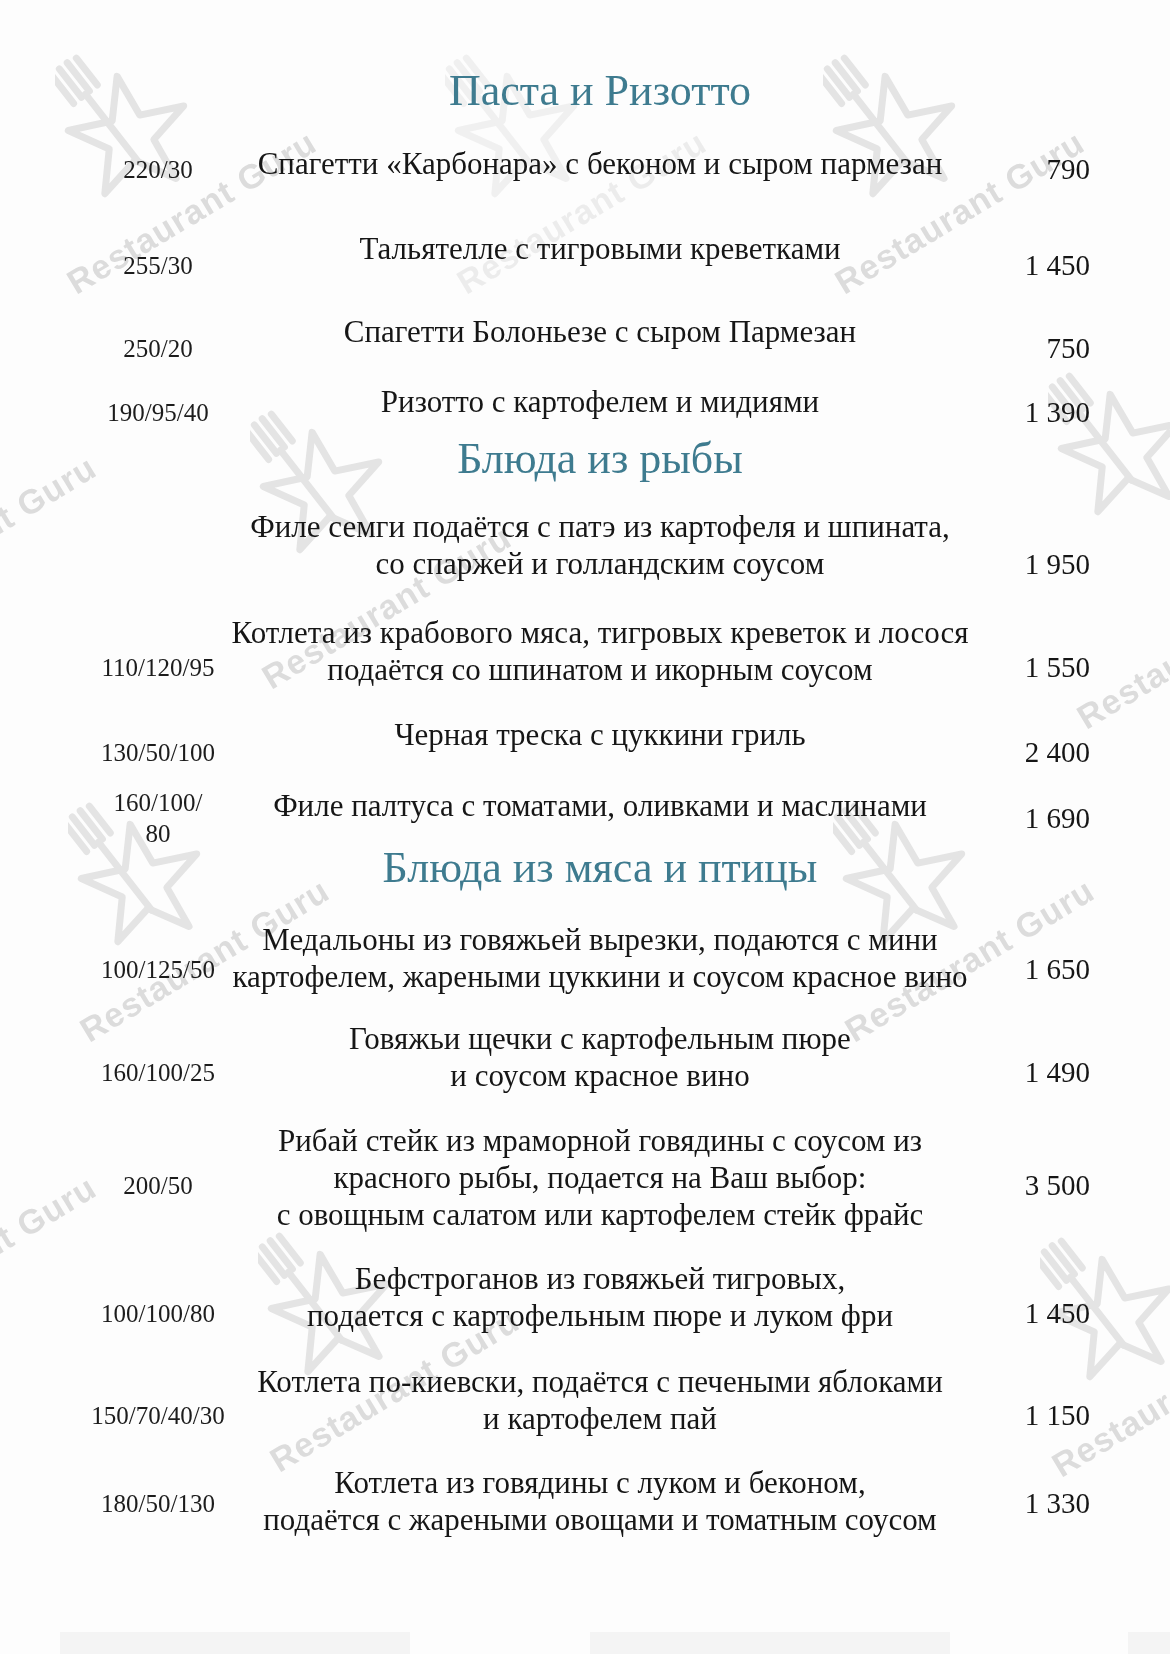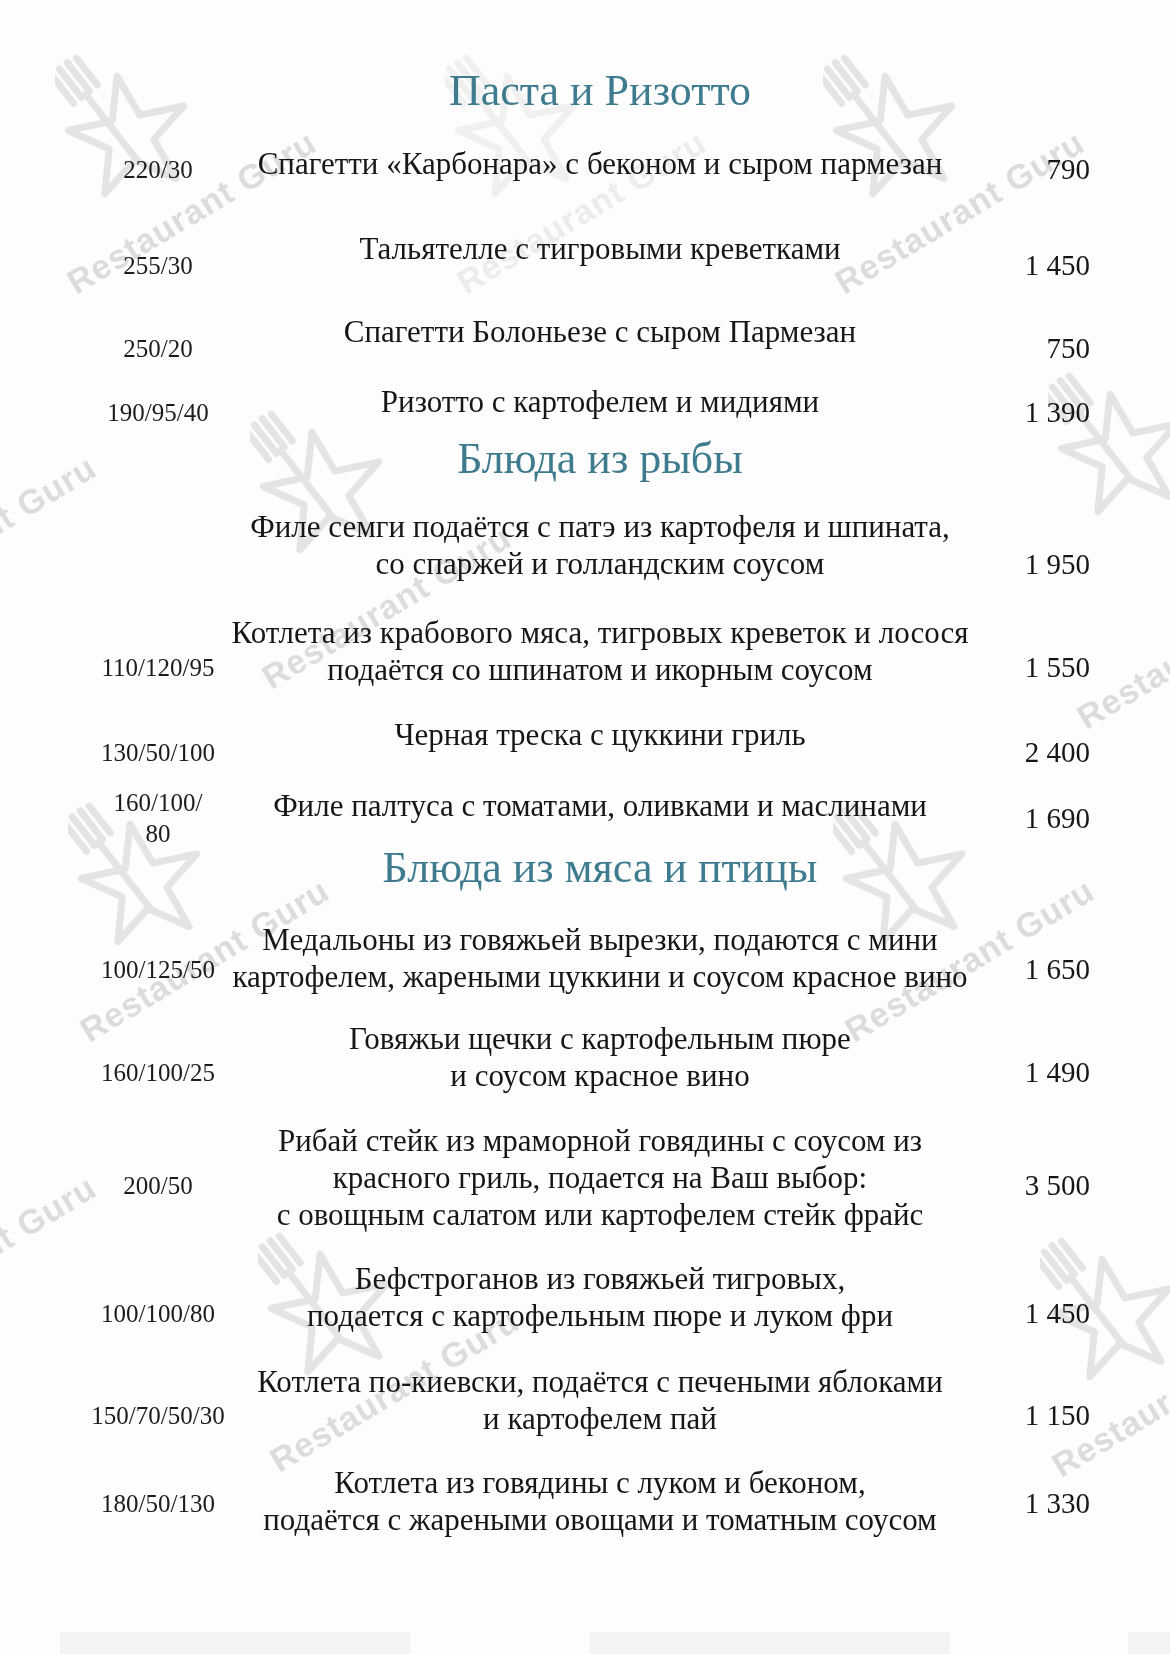--- a/index.html
+++ b/index.html
@@ -256,38 +256,38 @@
         <div>и соусом красное вино</div>
       </div>
       <div class="col price" style="transform:translateY(16px)">1 490</div>
     </div>
     <div class="row" style="top:1109px;height:112px">
       <div class="col portion" style="transform:translateY(8px)">
         <div>200/50</div>
       </div>
       <div class="col name" style="transform:translateY(0px)">
         <div>Рибай стейк из мраморной говядины с соусом из</div>
-        <div>красного гриль, подается на Ваш выбор:</div>
+        <div>красного рыбы, подается на Ваш выбор:</div>
         <div>с овощным салатом или картофелем стейк фрайс</div>
       </div>
       <div class="col price" style="transform:translateY(8px)">3 500</div>
     </div>
     <div class="row" style="top:1243px;height:83px">
       <div class="col portion" style="transform:translateY(17px)">
         <div>100/100/80</div>
       </div>
       <div class="col name" style="transform:translateY(0px)">
         <div>Бефстроганов из говяжьей тигровых,</div>
         <div>подается с картофельным пюре и луком фри</div>
       </div>
       <div class="col price" style="transform:translateY(17px)">1 450</div>
     </div>
     <div class="row" style="top:1346px;height:83px">
       <div class="col portion" style="transform:translateY(16px)">
-        <div>150/70/50/30</div>
+        <div>150/70/40/30</div>
       </div>
       <div class="col name" style="transform:translateY(0px)">
         <div>Котлета по-киевски, подаётся с печеными яблоками</div>
         <div>и картофелем пай</div>
       </div>
       <div class="col price" style="transform:translateY(16px)">1 150</div>
     </div>
     <div class="row" style="top:1447px;height:83px">
       <div class="col portion" style="transform:translateY(3px)">
         <div>180/50/130</div>

